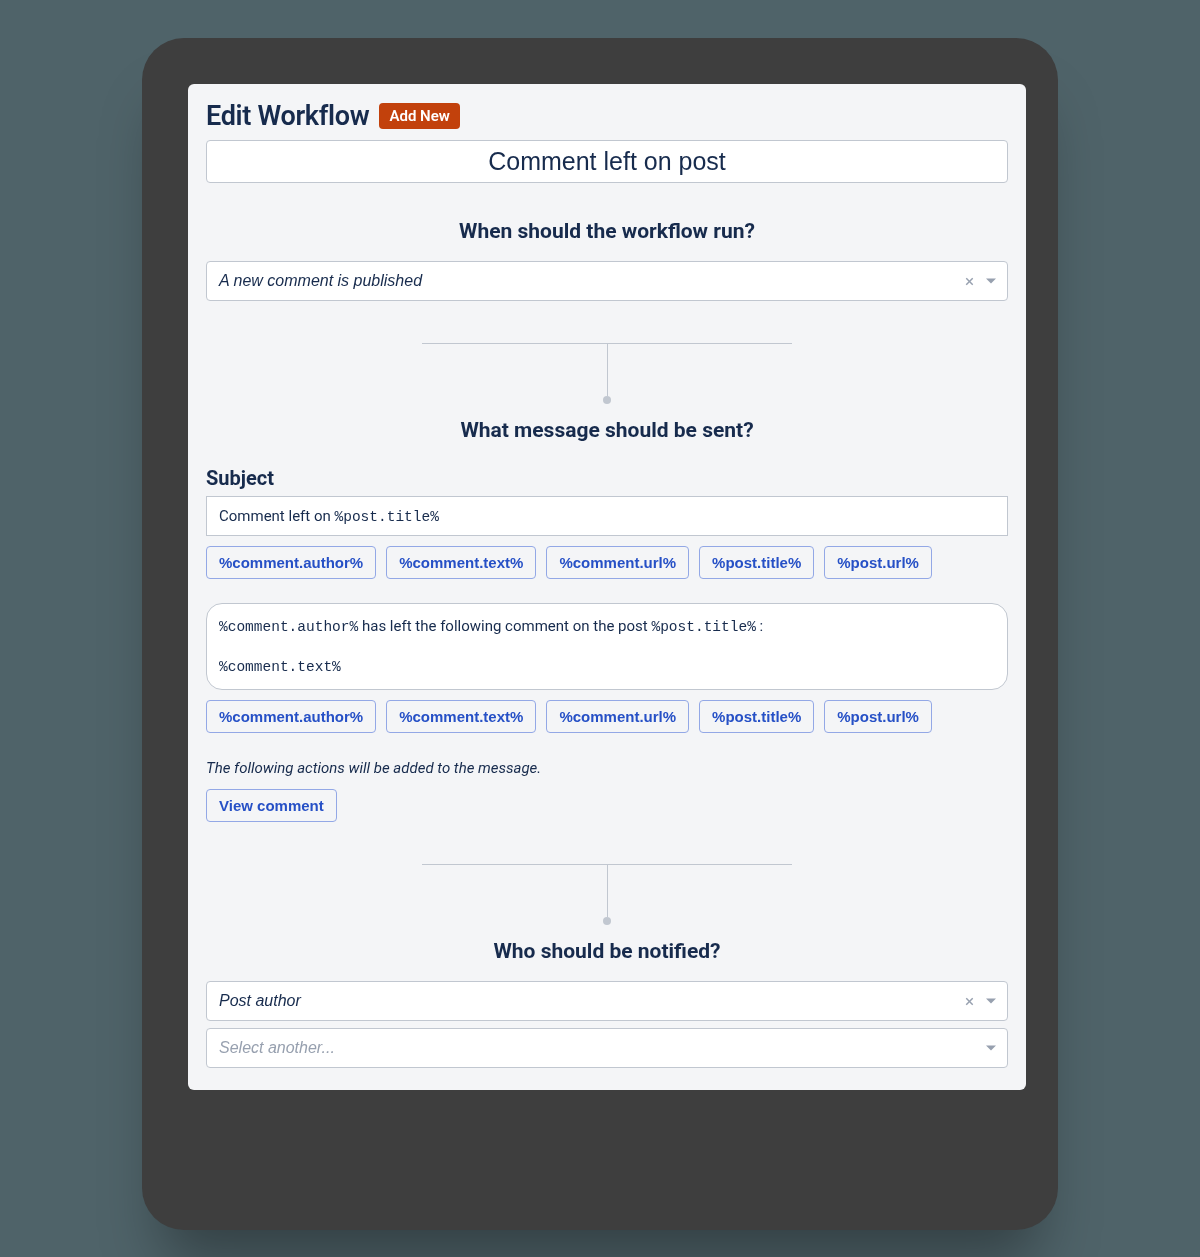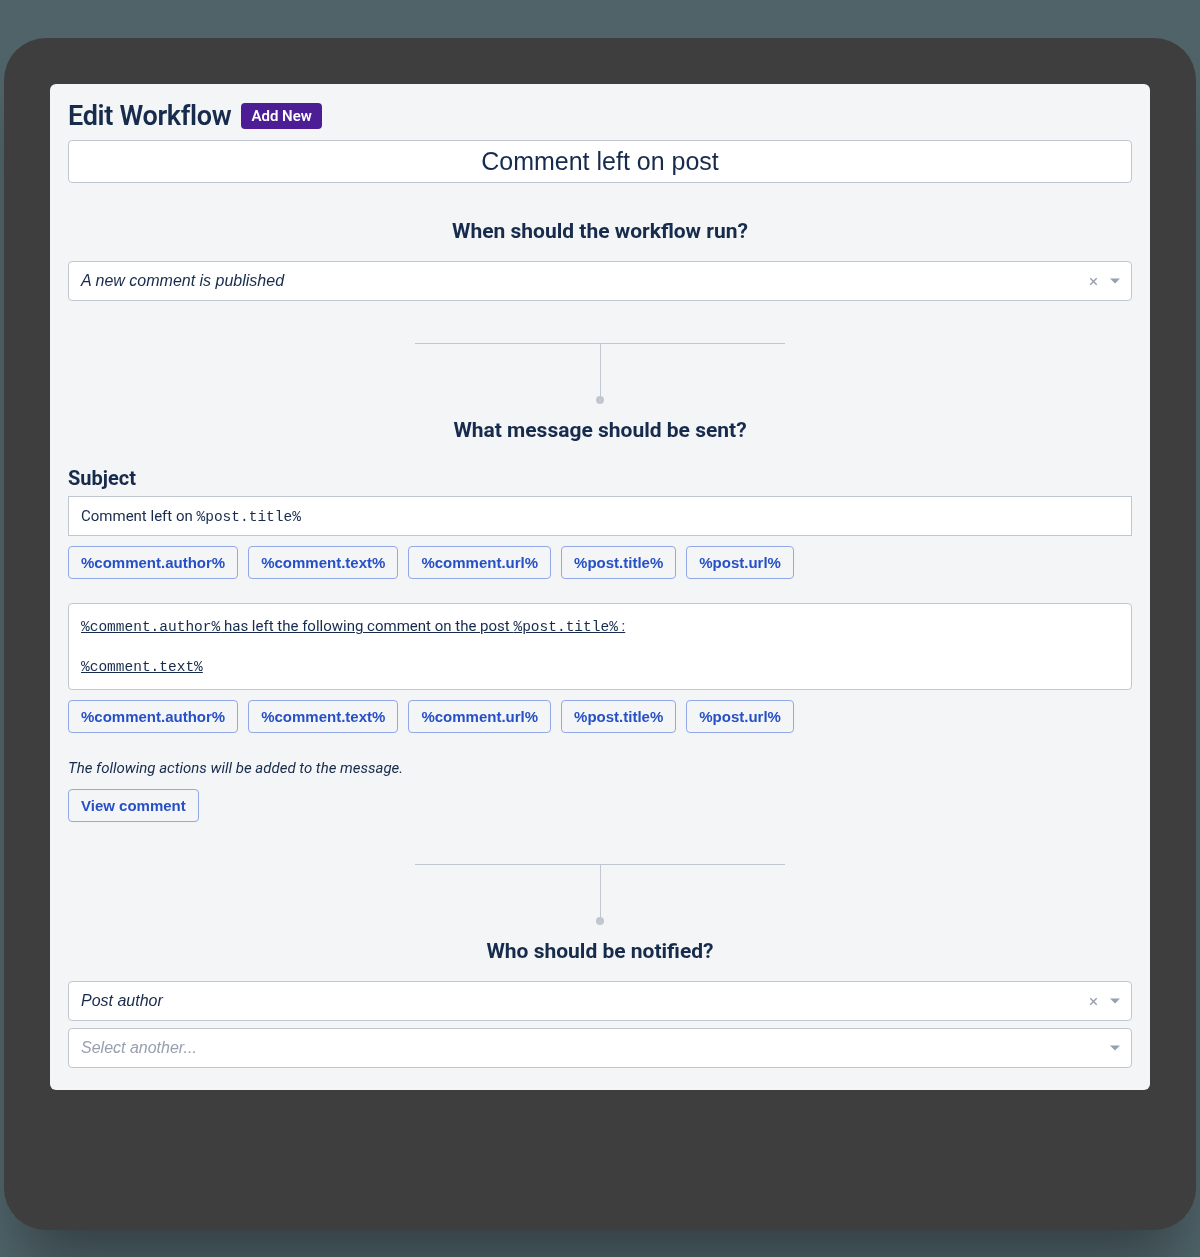--- a/index.html
+++ b/index.html
@@ -9,43 +9,43 @@
     display: flex;
     align-items: flex-start;
     justify-content: center;
     min-height: 1257px;
     width: 1200px;
     padding: 38px 0 0 0;
   }
   .outer-card {
     background: #3e3e3e;
     border-radius: 42px;
-    width: 1192px;
-    padding: 46px 46px 140px 46px;
+    width: 916px;
+    padding: 46px 32px 140px 46px;
     box-shadow: 0 50px 60px -20px rgba(0,0,0,0.35);
   }
   .panel {
     background: #f4f5f7;
     border-radius: 6px;
     padding: 16px 18px 22px 18px;
   }
   .header-row {
     display: flex;
     align-items: center;
     gap: 10px;
     margin-bottom: 8px;
   }
   .page-title {
     font-size: 27px;
     font-weight: 600;
     color: #172b4d;
     letter-spacing: -0.3px;
   }
   .badge {
-    background: #4c1d95;
+    background: #c2410c;
     color: #fff;
     font-size: 15px;
     font-weight: 600;
     padding: 4px 10px;
     border-radius: 4px;
   }
   .name-input {
     width: 100%;
     font-size: 25px;
     color: #172b4d;
@@ -135,27 +135,26 @@
     border-radius: 0;
     padding: 10px 12px;
     font-size: 15px;
     color: #172b4d;
     font-family: inherit;
   }
   .message-box {
     width: 100%;
     background: #fff;
     border: 1px solid #c1c7d0;
-    border-radius: 4px;
+    border-radius: 16px;
     padding: 12px;
     font-size: 15px;
     color: #172b4d;
     line-height: 1.35;
     min-height: 78px;
-    text-decoration: underline;
   }
   .mono {
     font-family: "SFMono-Regular", Consolas, "Liberation Mono", Menlo, monospace;
     font-size: 14.5px;
   }
   .chip-row {
     display: flex;
     flex-wrap: wrap;
     gap: 10px;
     margin-top: 10px;

